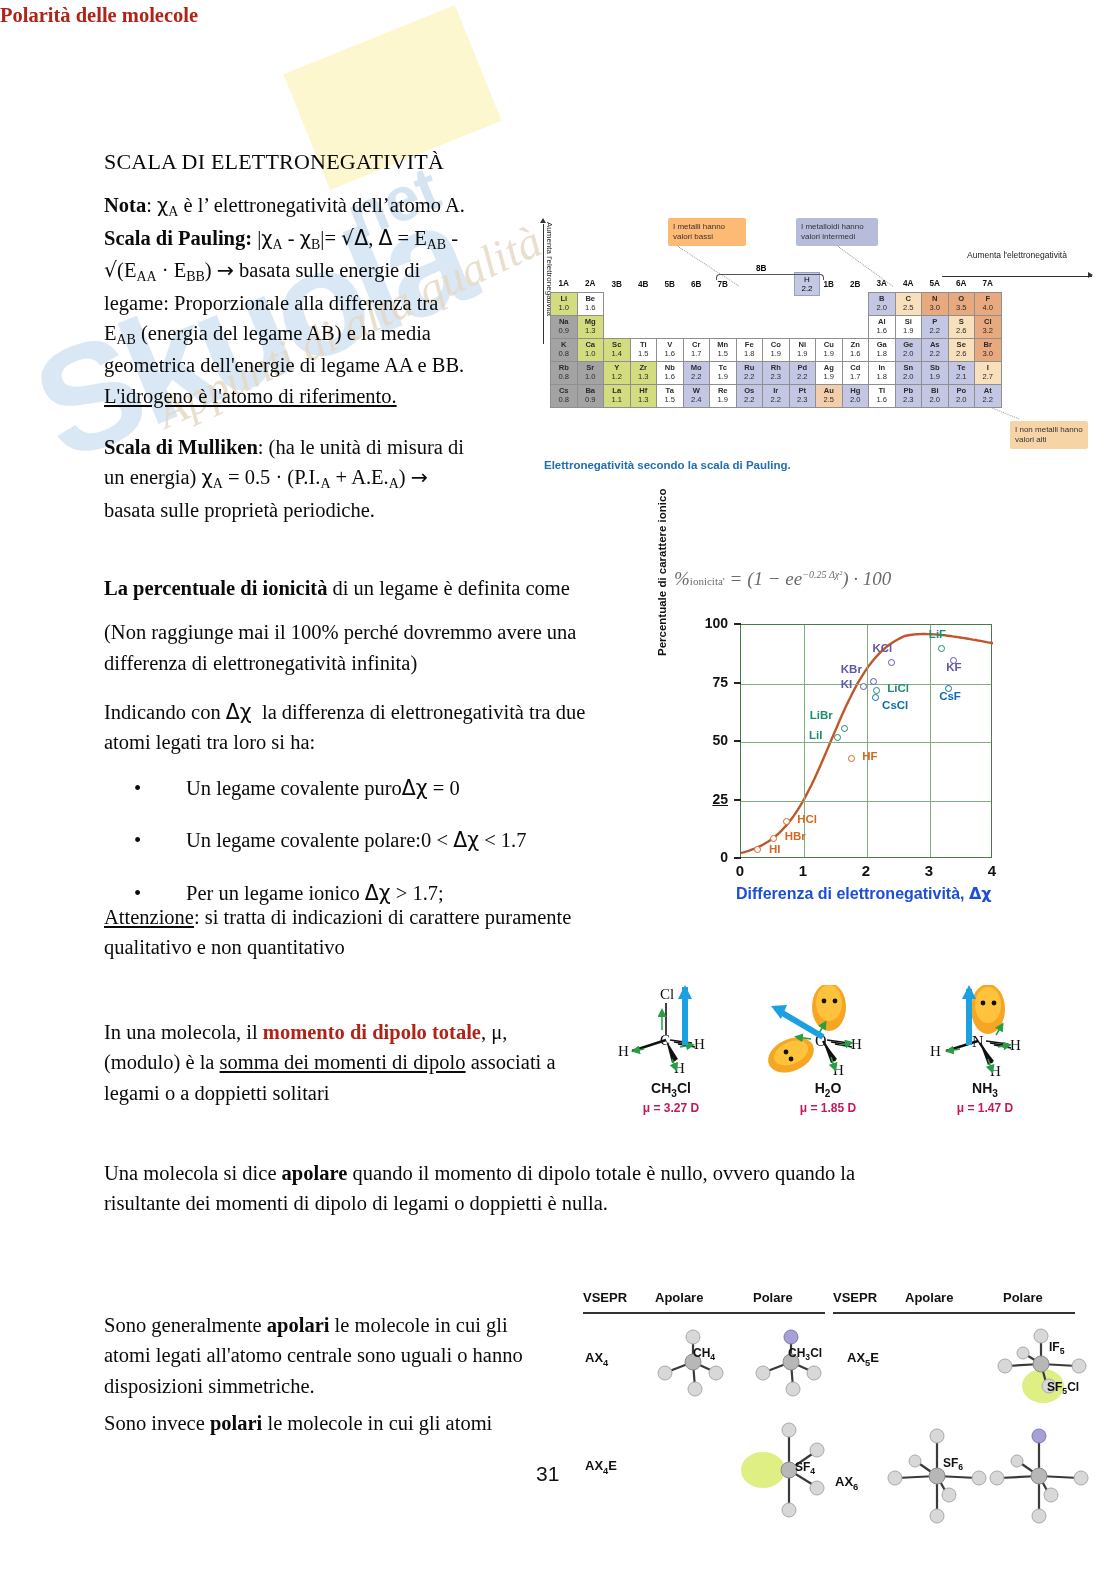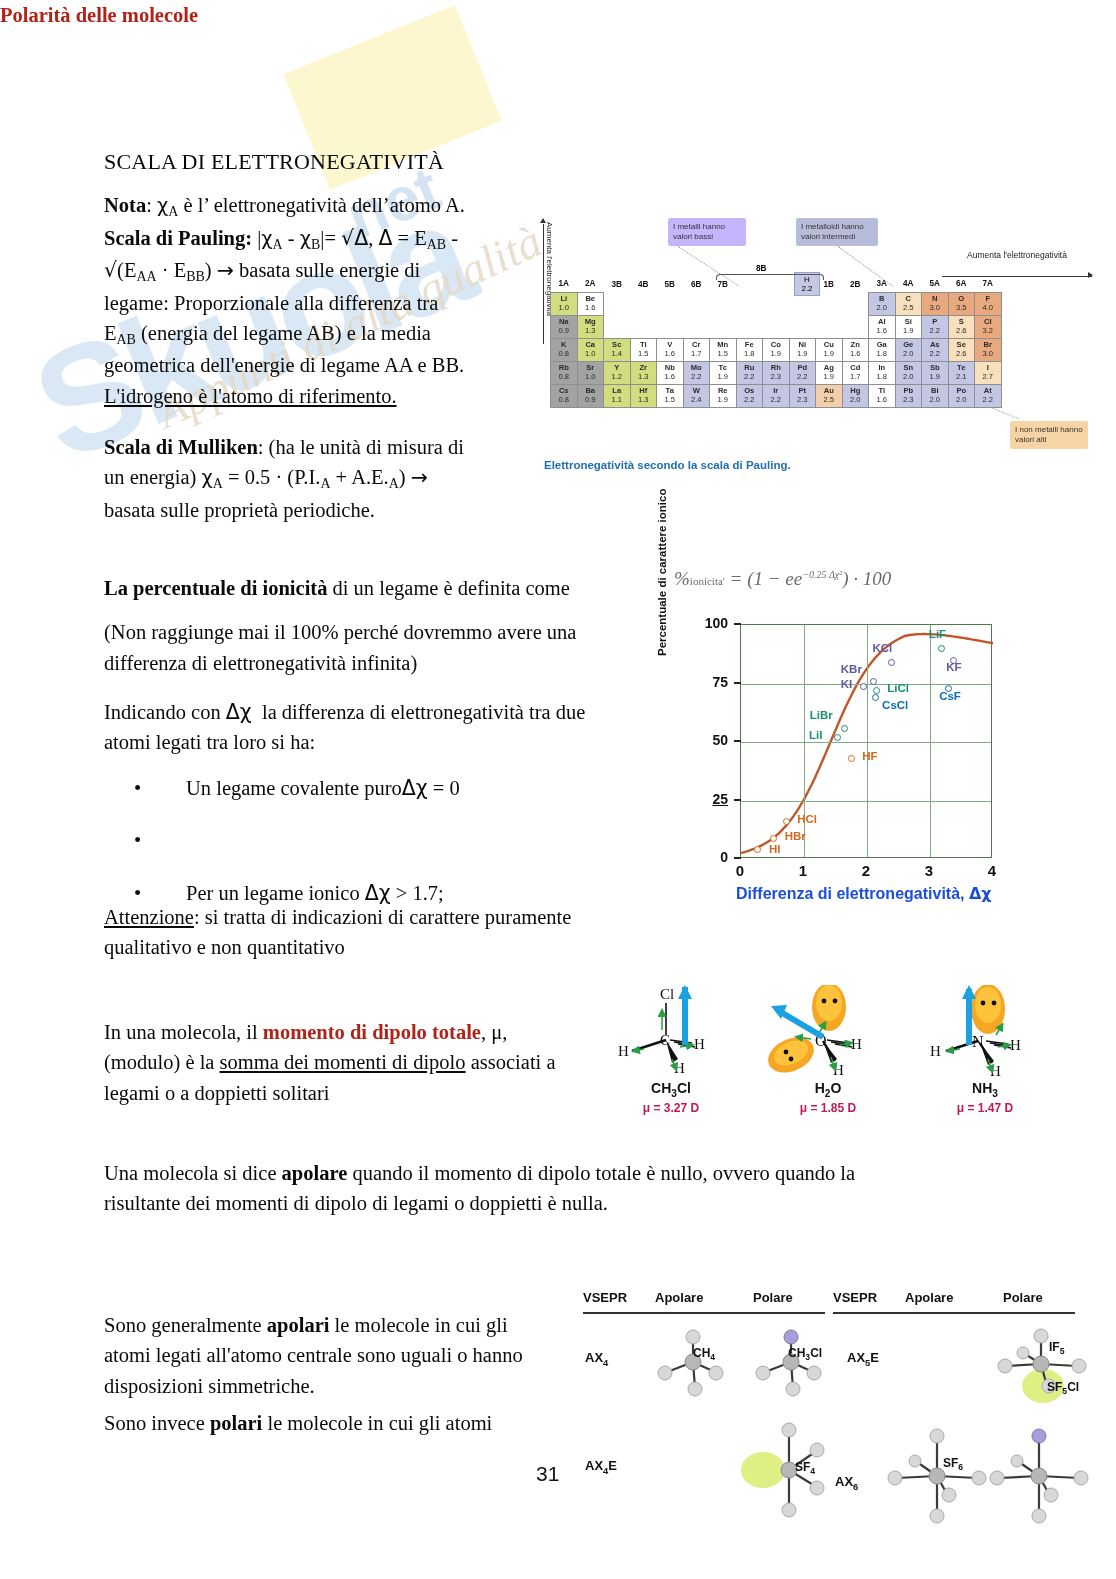--- a/index.html
+++ b/index.html
@@ -68,21 +68,21 @@
 
   #pagenum { position:absolute; left:536px; top:1462px; font-family:"Liberation Sans", sans-serif; font-size:21px; color:#111; }
 
   
   #ptable { position:absolute; left:538px; top:216px; width:560px; height:268px;
             font-family:"Liberation Sans", sans-serif; }
   #ptable .callout {
     position:absolute; font-size:8px; line-height:1.25; padding:4px 5px;
     border-radius:2px; color:#333;
   }
-  #ptable .co-green  { left:130px; top:2px;  width:78px; background:#c4b5fd; }
+  #ptable .co-green  { left:130px; top:2px;  width:78px; background:#fdba74; }
   #ptable .co-purple { left:258px; top:2px;  width:82px; background:#b8bcdb; }
   #ptable .co-orange { left:472px; top:205px; width:78px; background:#f7d4a6; }
   #ptable .hcell {
     position:absolute; left:256px; top:56px; width:26px; height:24px;
     background:#c4c8e2; border:1px solid #9aa0c4; font-size:8px; text-align:center; line-height:1.15; padding-top:2px;
   }
   #ptable .arrowlab { position:absolute; font-size:8.5px; color:#222; }
   #ptable .aum-top { left:404px; top:34px; width:150px; text-align:center; line-height:1.2; }
   #ptable .aum-top .ln { position:absolute; left:0; top:26px; width:150px; height:1px; background:#333; }
   #ptable .aum-top .hd { position:absolute; left:146px; top:22px; width:0;height:0;
@@ -563,20 +563,21 @@
     <div>atomi legati tra loro si ha:</div>
   </div>
 
   <div id="bullets" class="txt">
     <div class="bl">
       <span class="bullet-dot">•</span>
       <span class="bullet-txt">Un legame covalente puro<span class="sym">Δχ</span> = 0</span>
     </div>
     <div class="bl">
       <span class="bullet-dot">•</span>
+      <span class="bullet-txt">Un legame covalente polare:0 &lt; <span class="sym">Δχ</span> &lt; 1.7</span>
     </div>
     <div class="bl">
       <span class="bullet-dot">•</span>
       <span class="bullet-txt">Per un legame ionico <span class="sym">Δχ</span> &gt; 1.7;</span>
     </div>
   </div>
 
   <div id="block-att" class="txt">
     <div>
       <span class="u">Attenzione</span><span>: si tratta di indicazioni di carattere puramente</span>

